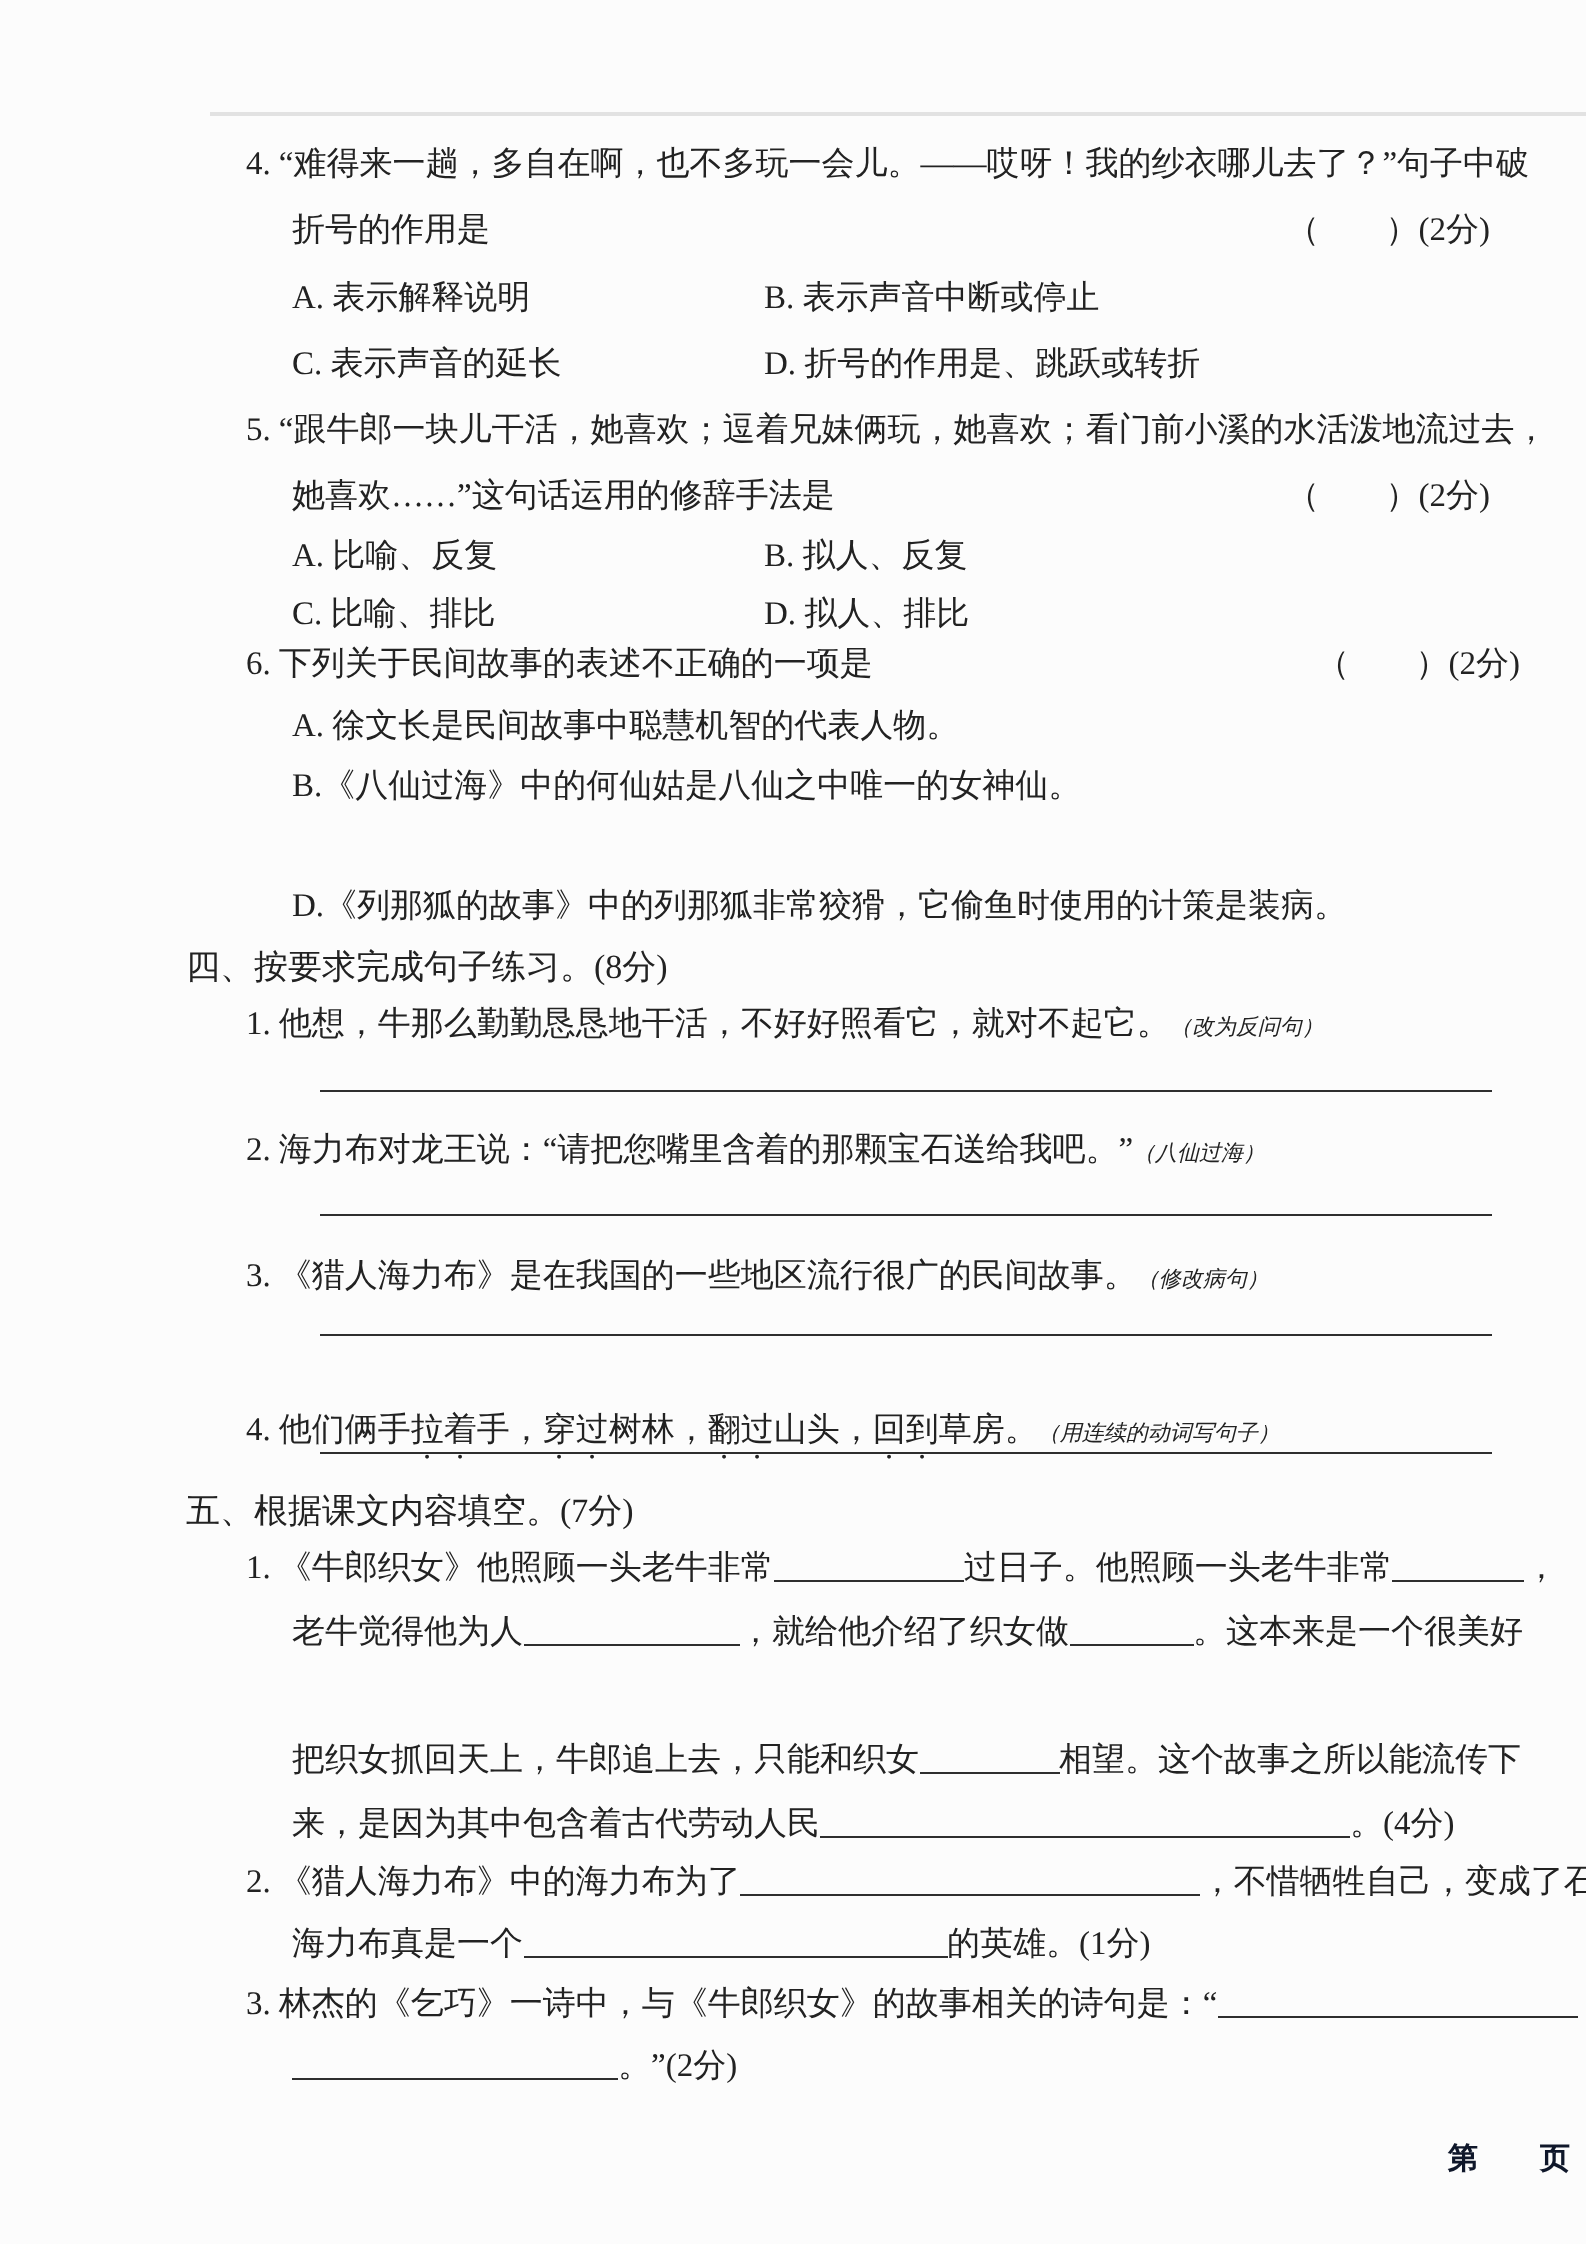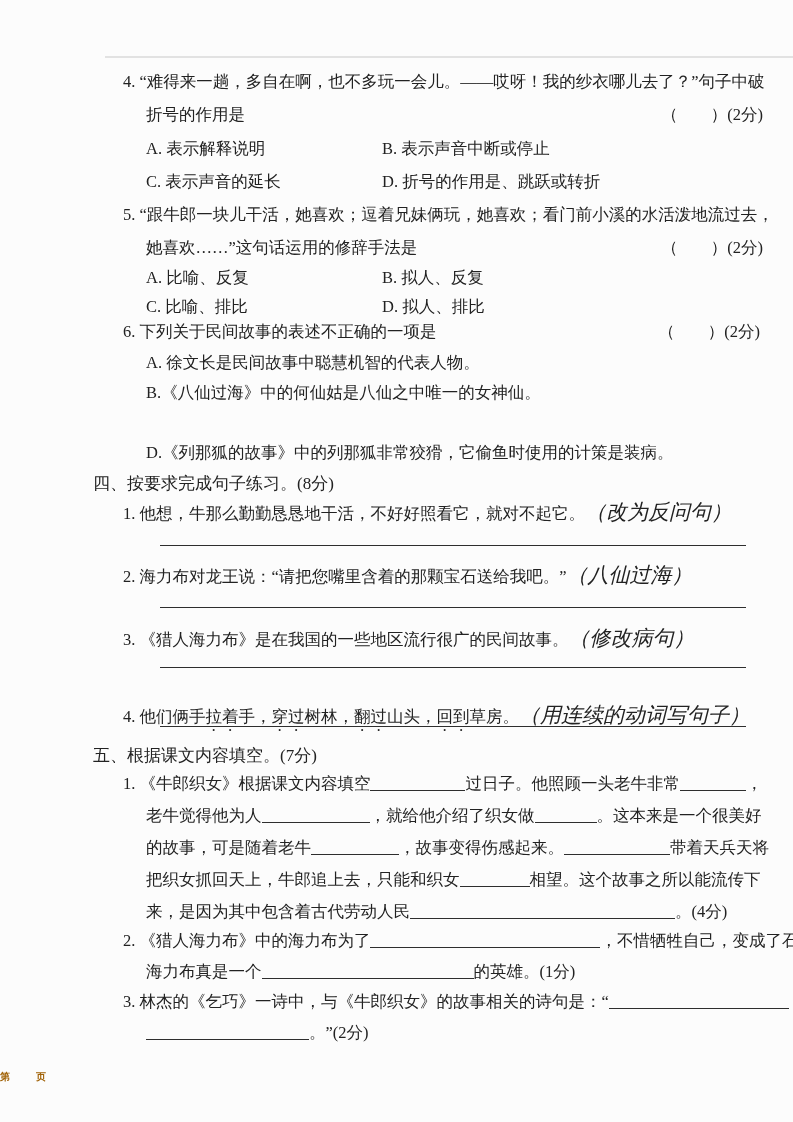--- a/index.html
+++ b/index.html
@@ -4,37 +4,37 @@
 <style>
   html,body{margin:0;padding:0;background:#fcfcfc;}
   .page{
     position:relative;width:793px;height:1122px;margin:0 auto;
     background:#fcfcfc;color:#222;
     font-family:"Liberation Serif","DejaVu Serif",serif;
     font-size:16.5px;overflow:hidden;
   }
   .row{position:absolute;height:24px;line-height:24px;white-space:nowrap;}
   .num-row{left:123px;right:33px;}
-  .cont-row{left:146px;right:30px;}
+  .cont-row{left:146px;right:48px;}
   .flex-row{display:flex;justify-content:space-between;}
   .sec-head{left:93px;right:33px;font-weight:normal;font-size:17px;}
   .num{display:inline-block;margin-right:4px;}
   .opt-b{position:absolute;left:236px;}
   .score{white-space:nowrap;}
   .answer-line{position:absolute;left:160px;right:47px;height:0;border-top:1.6px solid #2e2e2e;}
   .blank{display:inline-block;height:15px;border-bottom:1.5px solid #2e2e2e;vertical-align:-2px;}
-  .note{font-style:italic;font-size:21px;}
+  .note{font-style:italic;font-size:11px;}
   .vdots{
     -webkit-text-emphasis:filled dot #222;-webkit-text-emphasis-position:under;
     text-emphasis:filled dot #222;text-emphasis-position:under right;
   }
   .top-remnant{position:absolute;top:56px;left:105px;right:0;height:0;border-top:2px solid #e2e2e2;}
-  .footer{position:absolute;top:1070px;left:0;right:0;text-align:left;
+  .footer{position:absolute;top:1070px;left:0;right:0;text-align:right;
     font-family:"Liberation Sans","DejaVu Sans",sans-serif;
-    font-size:10px;font-weight:bold;letter-spacing:8px;color:#a16207;}
+    font-size:15px;font-weight:bold;letter-spacing:8px;color:#0f172a;}
 </style>
 </head>
 <body>
 
 <div class="page">
 
   <div class="top-remnant"></div>
 
   <div class="row num-row" style="top:70px">
     <span class="num">4.</span><span>“难得来一趟，多自在啊，也不多玩一会儿。——哎呀！我的纱衣哪儿去了？”句子中破</span>
@@ -94,27 +94,24 @@
   <div class="answer-line" style="top:667px"></div>
 
   <div class="row num-row" style="top:703px">
     <span class="num">4.</span><span>他们俩手</span><span class="vdots">拉着</span><span>手，</span><span class="vdots">穿过</span><span>树林，</span><span class="vdots">翻过</span><span>山头，</span><span class="vdots">回到</span><span>草房。</span><span class="note">（用连续的动词写句子）</span>
   </div>
   <div class="answer-line" style="top:726px"></div>
 
   <div class="row sec-head" style="top:744px">五、根据课文内容填空。(7分)</div>
 
   <div class="row num-row" style="top:772px">
-    <span class="num">1.</span><span>《牛郎织女》根据课文内容填空</span><span class="blank" style="width:95px"></span><span>过日子。他照顾一头老牛非常</span><span class="blank" style="width:66px"></span><span>，</span>
+    <span class="num">1.</span><span>《牛郎织女》他照顾一头老牛非常</span><span class="blank" style="width:95px"></span><span>过日子。他照顾一头老牛非常</span><span class="blank" style="width:66px"></span><span>，</span>
   </div>
   <div class="row cont-row" style="top:804px">
     <span>老牛觉得他为人</span><span class="blank" style="width:108px"></span><span>，就给他介绍了织女做</span><span class="blank" style="width:62px"></span><span>。这本来是一个很美好</span>
-  </div>
-  <div class="row cont-row" style="top:836px">
-    <span>的故事，可是随着老牛</span><span class="blank" style="width:88px"></span><span>，故事变得伤感起来。</span><span class="blank" style="width:106px"></span><span>带着天兵天将</span>
   </div>
   <div class="row cont-row" style="top:868px">
     <span>把织女抓回天上，牛郎追上去，只能和织女</span><span class="blank" style="width:70px"></span><span>相望。这个故事之所以能流传下</span>
   </div>
   <div class="row cont-row" style="top:900px">
     <span>来，是因为其中包含着古代劳动人民</span><span class="blank" style="width:265px"></span><span>。(4分)</span>
   </div>
 
   <div class="row num-row" style="top:929px">
     <span class="num">2.</span><span>《猎人海力布》中的海力布为了</span><span class="blank" style="width:230px"></span><span>，不惜牺牲自己，变成了石头，</span>

